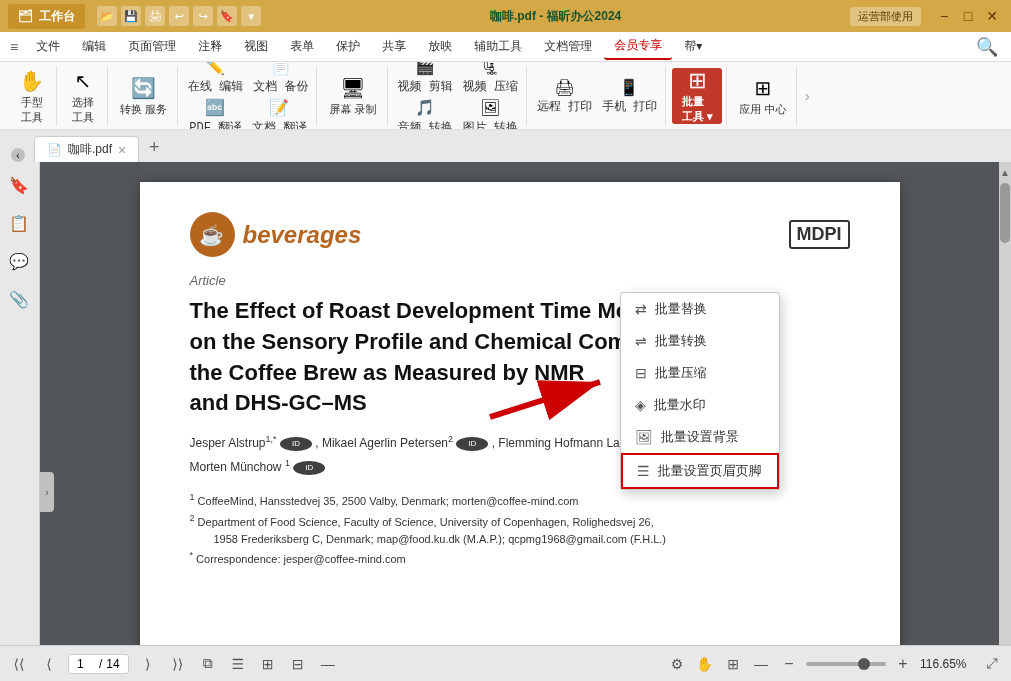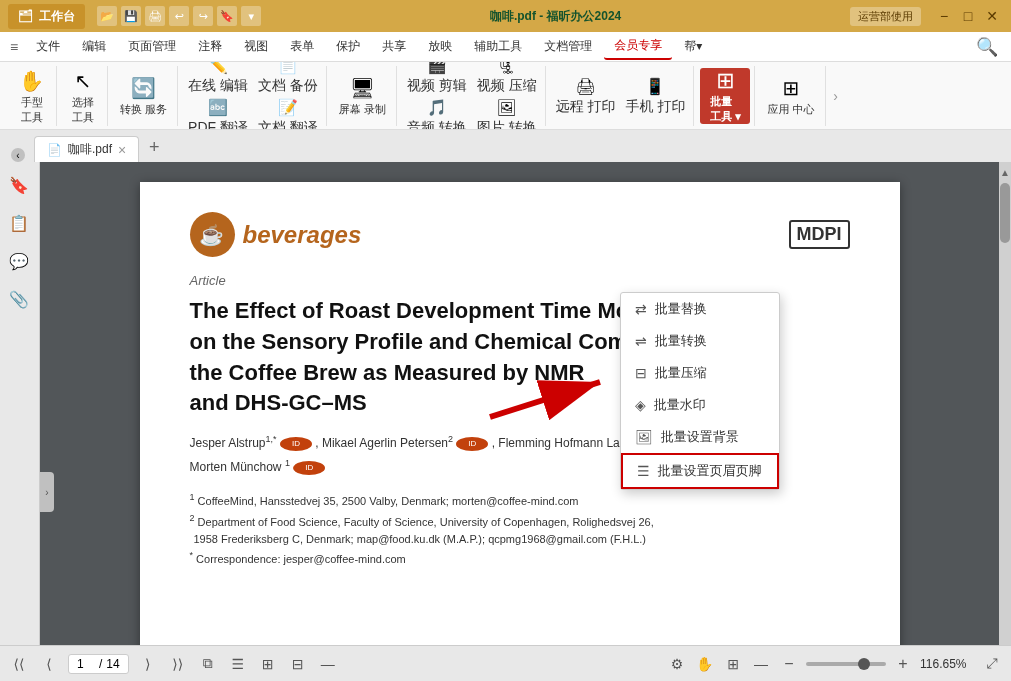--- a/index.html
+++ b/index.html
@@ -134,21 +134,21 @@
     .small-tool-btn {
       display: flex;
       flex-direction: column;
       align-items: center;
       padding: 1px 4px;
       cursor: pointer;
       border-radius: 2px;
       min-width: 36px;
     }
     .small-tool-btn .icon { font-size: 16px; width: 22px; height: 22px; display: flex; align-items: center; justify-content: center; }
-    .small-tool-btn .label { font-size: 14px; color: #333; }
+    .small-tool-btn .label { font-size: 12px; color: #333; font-family: Liberation Mono, monospace; }
     .toolbar-scroll-btn {
       width: 16px;
       display: flex;
       align-items: center;
       justify-content: center;
       color: #999;
       font-size: 14px;
       cursor: pointer;
       align-self: stretch;
     }
@@ -278,21 +278,21 @@
       line-height: 1.4;
       margin-bottom: 12px;
     }
     .authors {
       font-size: 12px;
       color: #333;
       margin-bottom: 12px;
       line-height: 1.8;
     }
     .authors sup { font-size: 9px; color: #333; }
-    .orcid { display: inline-block; width: 32px; height: 14px; background: #c2410c; border-radius: 50%; font-size: 8px; color: white; text-align: center; line-height: 14px; vertical-align: middle; }
+    .orcid { display: inline-block; width: 32px; height: 14px; background: #404040; border-radius: 50%; font-size: 8px; color: white; text-align: center; line-height: 14px; vertical-align: middle; }
     .affiliations { font-size: 11px; color: #333; line-height: 1.6; }
     .affiliations sup { font-size: 9px; }
     .affil-num { color: #333; }
 
     
     .right-scrollbar {
       width: 12px;
       background: #d0d0d0;
       display: flex;
       flex-direction: column;
@@ -640,21 +640,21 @@
         <span>Morten Münchow</span>
         <sup>1</sup>
         <span class="orcid">ID</span>
       </div>
 
       <div class="affiliations">
         <sup class="affil-num">1</sup>
         <span>CoffeeMind, Hansstedvej 35, 2500 Valby, Denmark; morten@coffee-mind.com</span><br>
         <sup class="affil-num">2</sup>
         <span>Department of Food Science, Faculty of Science, University of Copenhagen, Rolighedsvej 26,</span><br>
-        <span style="margin-left:4px;text-align:center;">1958 Frederiksberg C, Denmark; map@food.ku.dk (M.A.P.); qcpmg1968@gmail.com (F.H.L.)</span><br>
+        <span style="margin-left:24px;text-align:center;">1958 Frederiksberg C, Denmark; map@food.ku.dk (M.A.P.); qcpmg1968@gmail.com (F.H.L.)</span><br>
         <sup>*</sup>
         <span>Correspondence: jesper@coffee-mind.com</span>
       </div>
     </div>
   </div>
 
   <div class="right-scrollbar">
     <div style="width:12px; height:20px; display:flex; align-items:center; justify-content:center; font-size:10px; color:#666; cursor:pointer;">▲</div>
     <div class="scroll-thumb"></div>
   </div>

